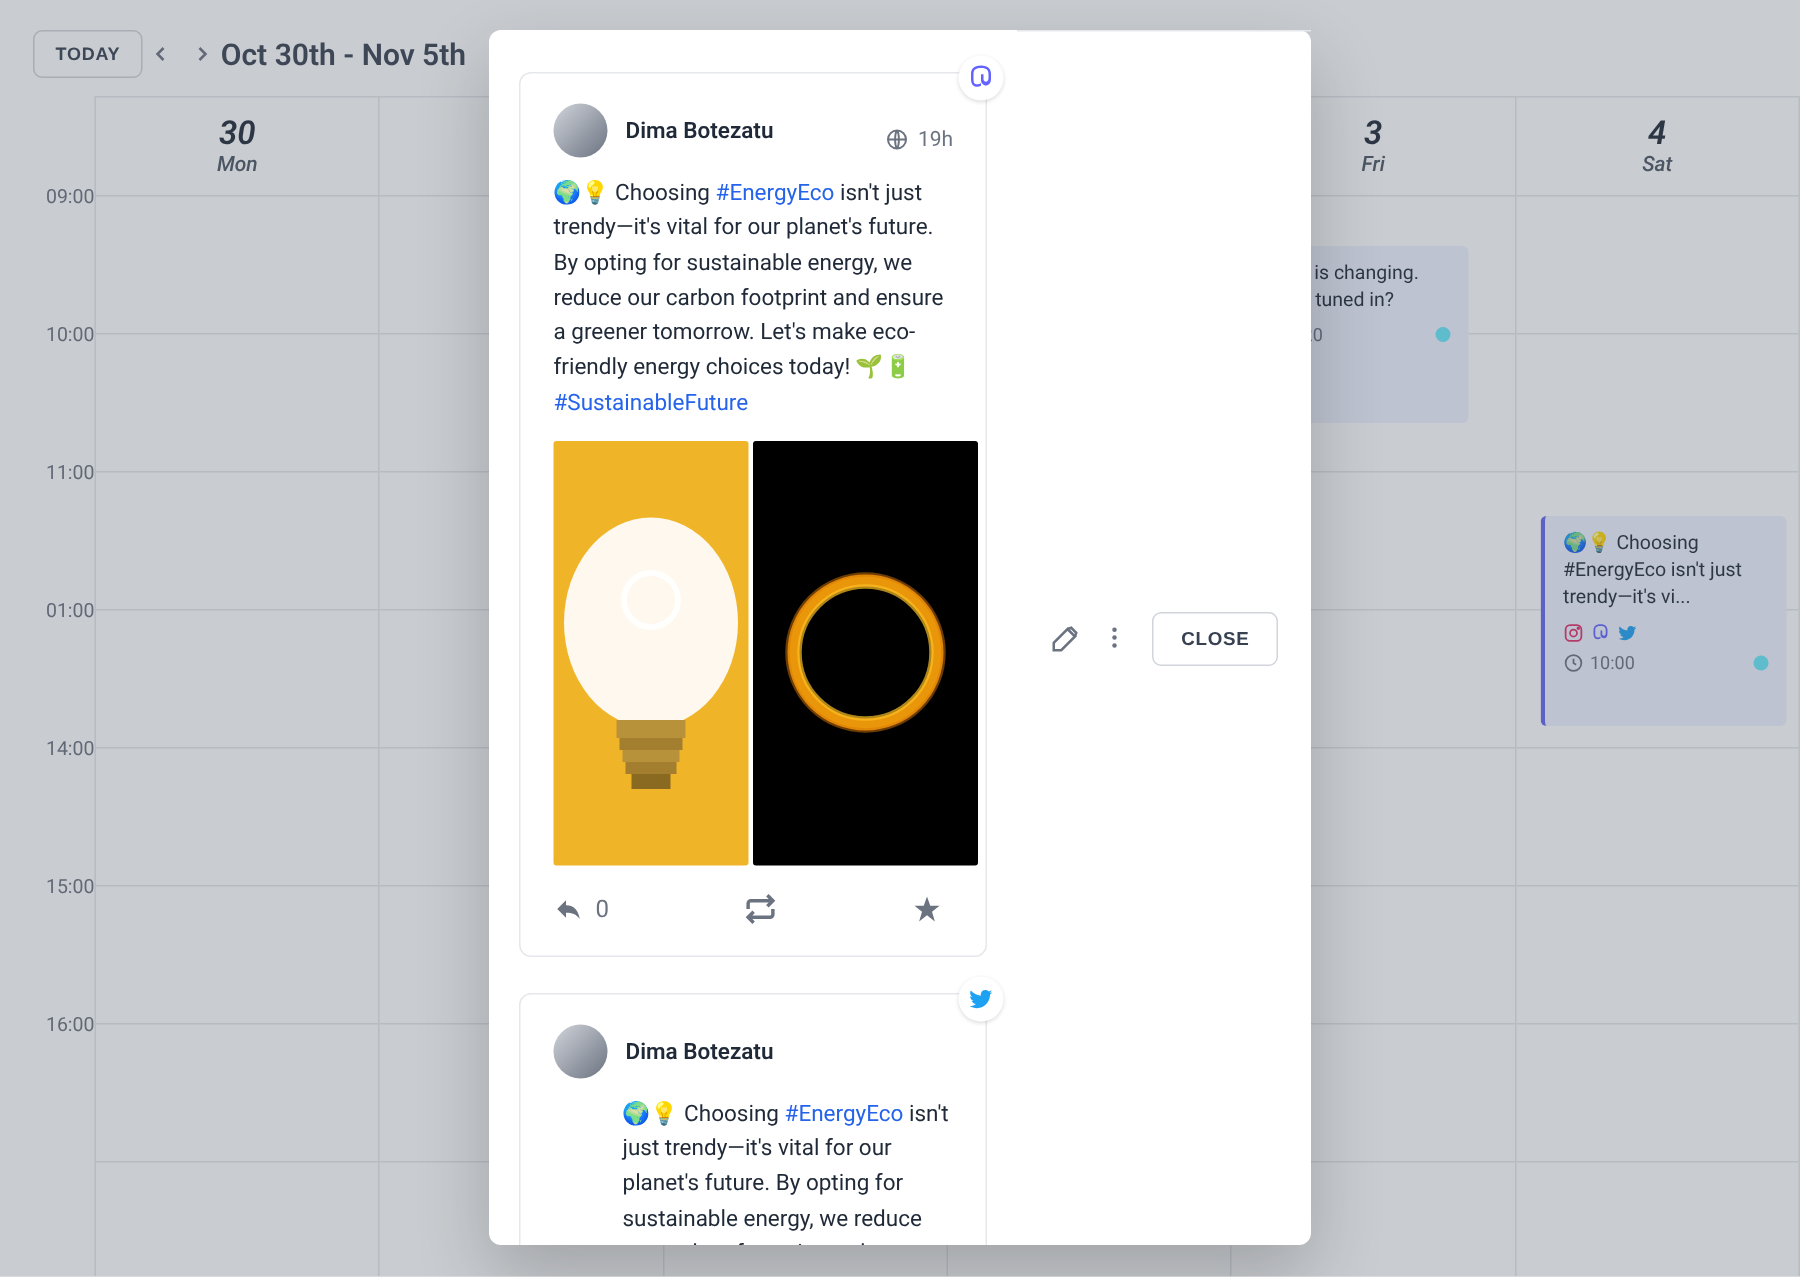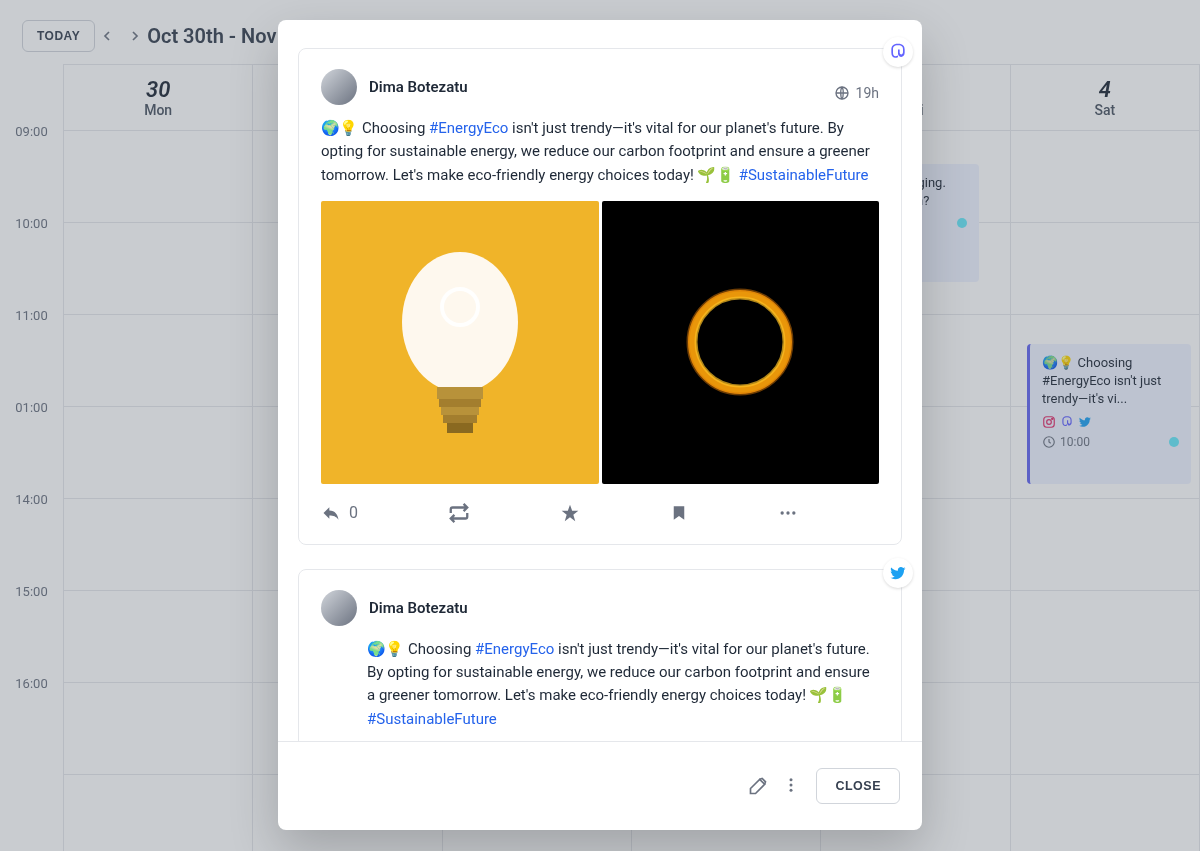--- a/index.html
+++ b/index.html
@@ -8,39 +8,39 @@
 .header { display: flex; align-items: center; padding: 20px 22px 12px; }
 .today-btn { border: 1px solid #d1d5db; background: #fff; padding: 8px 14px; border-radius: 6px; font-size: 12px; font-weight: 600; letter-spacing: 0.5px; color: #374151; cursor: pointer; }
 .nav-arrows { display: flex; gap: 4px; }
 .nav-arrow { width: 24px; height: 24px; display: flex; align-items: center; justify-content: center; color: #6b7280; cursor: pointer; }
 .date-range { font-size: 20px; font-weight: 600; color: #374151; }
 .calendar { position: relative; }
 .day-headers { display: flex; margin-left: 63px; }
 .day-header { flex: 1; text-align: center; padding: 12px 0; border-top: 1px solid #e5e7eb; border-right: 1px solid #e5e7eb; }
 .day-header:first-child { border-left: 1px solid #e5e7eb; }
 .day-num { font-size: 22px; font-weight: 600; color: #1f2937; font-style: italic; }
-.day-name { font-size: 14px; color: #4b5563; font-weight: 500; }
+.day-name { font-size: 14px; color: #4b5563; font-weight: 500; font-style: italic; }
 .grid-body { display: flex; }
 .time-col { width: 63px; }
-.time-slot { height: 92px; text-align: center; padding-top: 2px; font-size: 13px; color: #6b7280; position: relative; }
+.time-slot { height: 92px; text-align: right; padding-top: 2px; font-size: 13px; color: #6b7280; position: relative; }
 .time-slot span { position: relative; top: -8px; }
 .day-cols { flex: 1; display: flex; position: relative; }
 .day-col { flex: 1; border-left: 1px solid #e5e7eb; }
 .day-col:last-child { border-right: 1px solid #e5e7eb; }
 .hour-cell { height: 92px; border-top: 1px solid #e5e7eb; }
 .event { position: absolute; background: #eef2ff; border-left: 3px solid #6366f1; border-radius: 4px; padding: 10px 12px; font-size: 13px; color: #1f2937; }
 .event-1 { left: 756px; width: 160px; top: 34px; height: 118px; }
 .event-2 { left: 964px; width: 164px; top: 214px; height: 140px; }
 .event-text { line-height: 1.4; margin-bottom: 6px; }
 .event-icons { display: flex; gap: 4px; margin-bottom: 6px; }
 .event-foot { display: flex; align-items: center; justify-content: space-between; font-size: 12px; color: #6b7280; }
 .event-time { display:flex; align-items:center; gap:4px; }
 .dot { width: 10px; height: 10px; border-radius: 50%; background: #67e8f9; }
 .overlay { position: absolute; inset: 0; background: rgba(75,85,99,0.3); display: flex; align-items: flex-start; justify-content: center; padding-top: 20px; }
-.modal { width: 644px; height: 810px; background: #fff; border-radius: 8px; box-shadow: 0 20px 50px rgba(0,0,0,0.2); display: flex; flex-direction: column; }
+.modal { width: 548px; height: 810px; background: #fff; border-radius: 8px; box-shadow: 0 20px 50px rgba(0,0,0,0.2); display: flex; flex-direction: row; }
 .modal-body { flex: 1; overflow-y: auto; padding: 28px 20px 0; position: relative; }
 .modal-body::-webkit-scrollbar { width: 8px; }
 .modal-body::-webkit-scrollbar-thumb { background: #d1d5db; border-radius: 4px; }
 .post-card { border: 1px solid #e5e7eb; border-radius: 8px; padding: 20px 22px; margin-bottom: 24px; position: relative; }
 .platform-badge { position: absolute; top: -12px; right: -12px; width: 30px; height: 30px; background: #fff; border-radius: 50%; display: flex; align-items: center; justify-content: center; box-shadow: 0 1px 3px rgba(0,0,0,0.15); }
 .post-header { display: flex; align-items: center; gap: 12px; margin-bottom: 12px; }
 .avatar { width: 36px; height: 36px; border-radius: 50%; background: linear-gradient(135deg,#d1d5db,#6b7280); }
 .author { font-weight: 600; color: #1f2937; font-size: 15px; }
 .post-meta { margin-left: auto; display: flex; align-items: center; gap: 6px; color: #6b7280; font-size: 14px; margin-top: 11px; }
 .post-text { font-size: 15px; line-height: 1.55; color: #1f2937; margin-bottom: 14px; }

